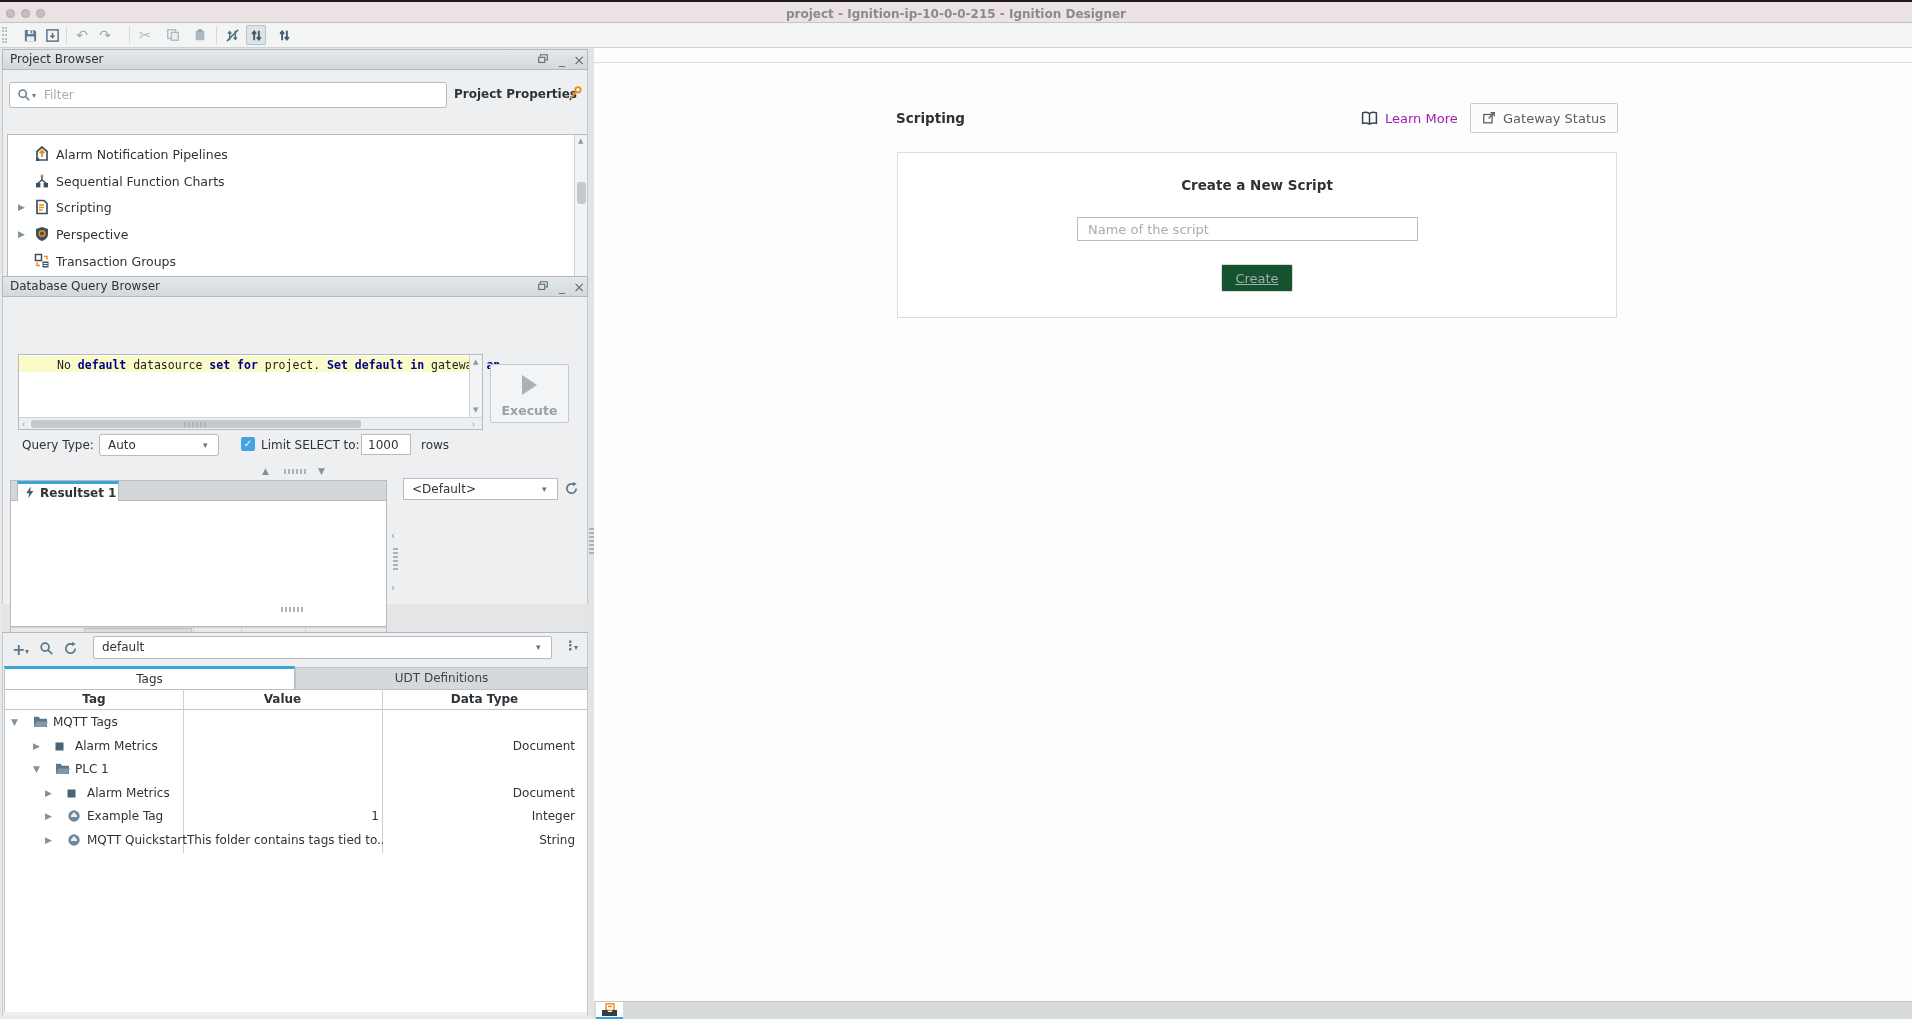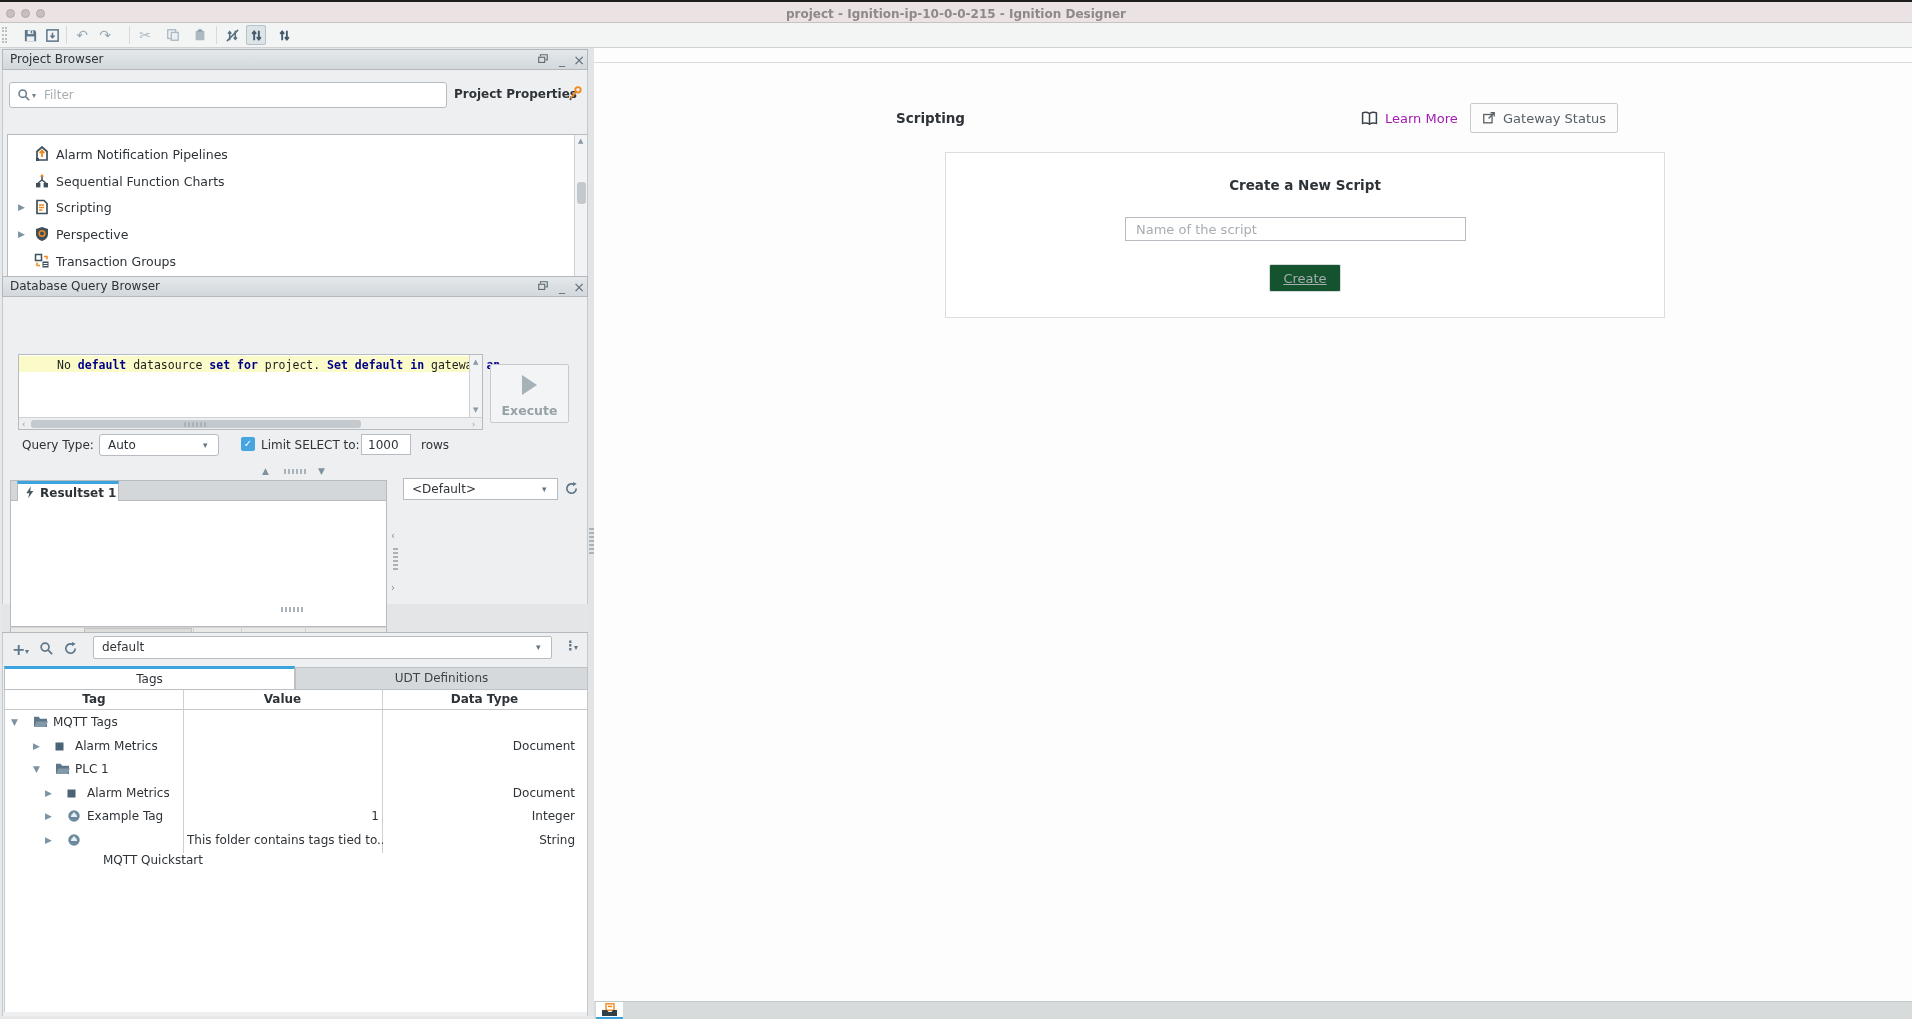--- a/index.html
+++ b/index.html
@@ -41,21 +41,21 @@
   .tab-active{background:#fff;border-left:1px solid #b5bbbf;border-right:1px solid #b5bbbf;border-top:3px solid #3ba4de;}
   .tab-gray{background:#d6d9db;border:1px solid #bcc2c6;}
   
   .sql{font-family:"DejaVu Sans Mono",monospace;font-size:11.5px;white-space:pre;color:#1d1d1d;}
   .kw{font-weight:bold;color:#00008b;}
   .segbtn{height:20px;display:flex;align-items:center;justify-content:center;gap:4px;font-size:12px;}
   
   #main{left:594px;top:48px;width:1318px;height:971px;background:#fdfdfe;}
   .mainbtn{border:1px solid #c8cbcd;border-radius:2px;background:#fcfcfc;display:flex;align-items:center;
            justify-content:center;gap:7px;color:#565e66;font-size:13px;}
-  .card{border:1px solid #dbdddf;background:#fff;margin-left:48px;}
+  .card{border:1px solid #dbdddf;background:#fff;}
   .disbtn{background:#14532d;border:1px solid #d7dadc;color:#a6adb2;border-radius:2px;
           display:flex;align-items:center;justify-content:center;font-size:13px;text-decoration:underline;}
   svg{display:block;}
 </style>
 </head>
 <body>
 
 <div id="app">
 
   <div class="abs titlebar">
@@ -460,21 +460,21 @@
             </div>
             <div class="abs" style="left: 0px; top: 118px; width: 582px; height: 23px;">
               <span class="abs sarrow" style="left: 40px; top: 7px;">▶</span>
               <span class="abs" style="left: 62px; top: 4px;">
                 <svg width="14" height="14" viewBox="0 0 16 16">
                   <circle cx="8" cy="8" r="6.5" fill="#6c8a9e"></circle>
                   <path d="M4.5 9a3.5 3.5 0 0 1 7 0" fill="#e8eef2"></path>
                   <circle cx="8" cy="5.5" r="1.6" fill="#e8eef2"></circle>
                 </svg>
               </span>
-              <span class="abs" style="left: 98px; top: 4px; font-size: 12px; margin-top: 20px;">MQTT Quickstart</span>
+              <span class="abs" style="left: 82px; top: 4px; font-size: 12px;">MQTT Quickstart</span>
               <span style="position: absolute; left: 182px; top: 4px; width: 196px; text-align: left; font-size: 12px; white-space: nowrap; overflow: hidden;">This folder contains tags tied to...</span>
               <span style="position: absolute; left: 377px; top: 4px; width: 193px; text-align: right; font-size: 12px;">String</span>
             </div>
           </div>
       </div>
     </div>
   </div>
 
   <div class="abs" style="left:588px;top:48px;width:6px;height:968px;background:#e2e4e6;">
     <div class="abs vdots" style="left:1px;top:480px;height:26px;"></div>

